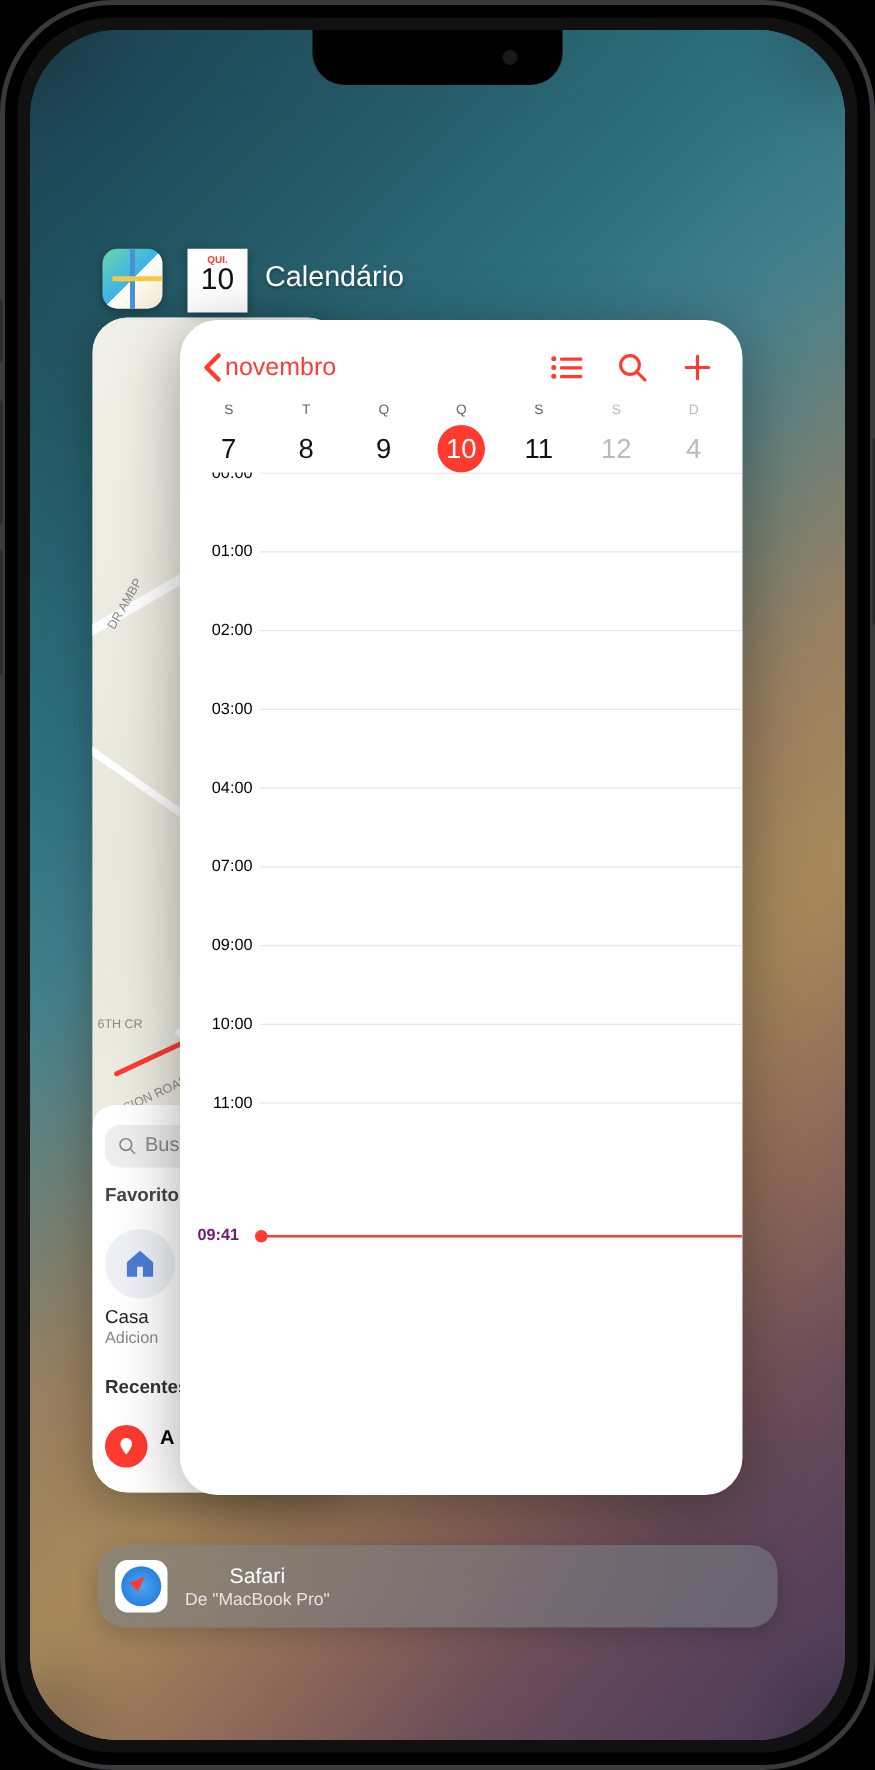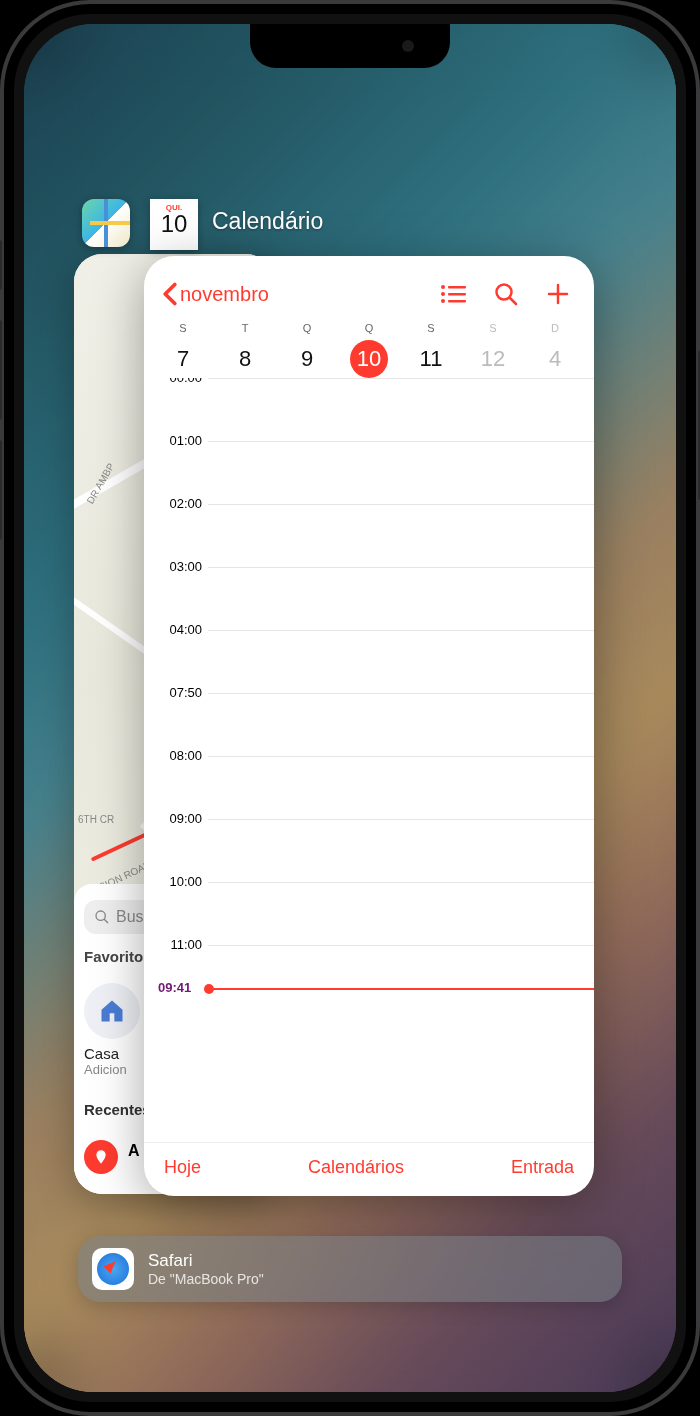--- a/index.html
+++ b/index.html
@@ -108,21 +108,21 @@
 .handoff {
   position:absolute; left:54px; right:54px; bottom:90px; height:66px;
   background: rgba(120,130,135,0.55); backdrop-filter: blur(20px);
   border-radius:22px; display:flex; align-items:center; padding:0 14px; gap:14px;
   box-shadow: 0 4px 20px rgba(0,0,0,0.2);
 }
 .safari-icon { width:42px; height:42px; border-radius:10px; background:#fff; display:flex; align-items:center; justify-content:center;}
 .safari-compass { width:32px; height:32px; border-radius:50%; background:radial-gradient(circle,#4aa8f0 0%, #1e6fd9 100%); position:relative;}
 .safari-compass::before { content:""; position:absolute; left:50%; top:50%; width:0; height:0; border:5px solid transparent; border-bottom:12px solid #ff3b30; transform:translate(-50%,-80%) rotate(45deg);}
 .handoff-text { display:flex; flex-direction:column; }
-.handoff-title { color:#fff; font-size:17px; font-weight:500;}
+.handoff-title { color:#fff; font-size:17px; font-weight:500;text-align:center;}
 .handoff-sub { color:rgba(255,255,255,0.8); font-size:14px;}
 
 svg { display:block; }
 </style>
 </head>
 <body>
 
 <div class="phone-frame">
   <div class="side-btn left1"></div>
   <div class="side-btn left2"></div>
@@ -233,44 +233,36 @@
           <div class="hour-row">
             <div class="hour-label">02:00</div>
           </div>
           <div class="hour-row">
             <div class="hour-label">03:00</div>
           </div>
           <div class="hour-row">
             <div class="hour-label">04:00</div>
           </div>
           <div class="hour-row">
-            <div class="hour-label">07:50</div>
-          </div>
-          <div class="hour-row">
-            <div class="hour-label">08:00</div>
+            <div class="hour-label">07:00</div>
           </div>
           <div class="hour-row">
             <div class="hour-label">09:00</div>
           </div>
           <div class="hour-row">
             <div class="hour-label">10:00</div>
           </div>
           <div class="hour-row">
             <div class="hour-label">11:00</div>
           </div>
           <div class="now-line" style="top: 610.05px;"></div>
           <div class="now-dot" style="top: 610.05px;"></div>
           <div class="now-label" style="top: 610.05px;">09:41</div>
         </div>
 
-      <div class="cal-footer">
-        <span>Hoje</span>
-        <span>Calendários</span>
-        <span>Entrada</span>
-      </div>
     </div>
 
     <div class="handoff">
       <div class="safari-icon">
         <div class="safari-compass"></div>
       </div>
       <div class="handoff-text">
         <span class="handoff-title">Safari</span>
         <span class="handoff-sub">De "MacBook Pro"</span>
       </div>

